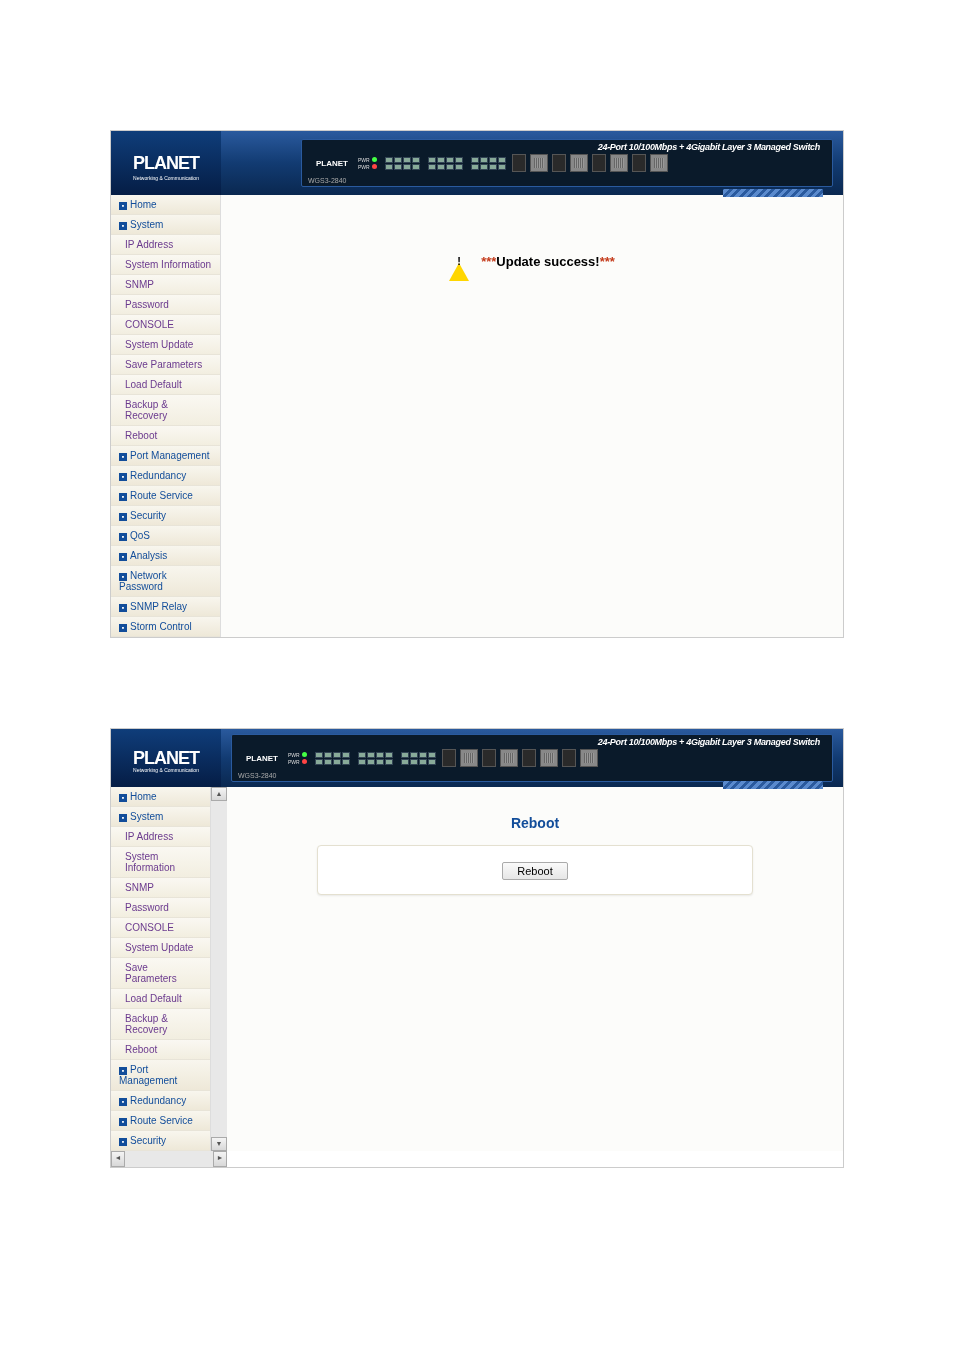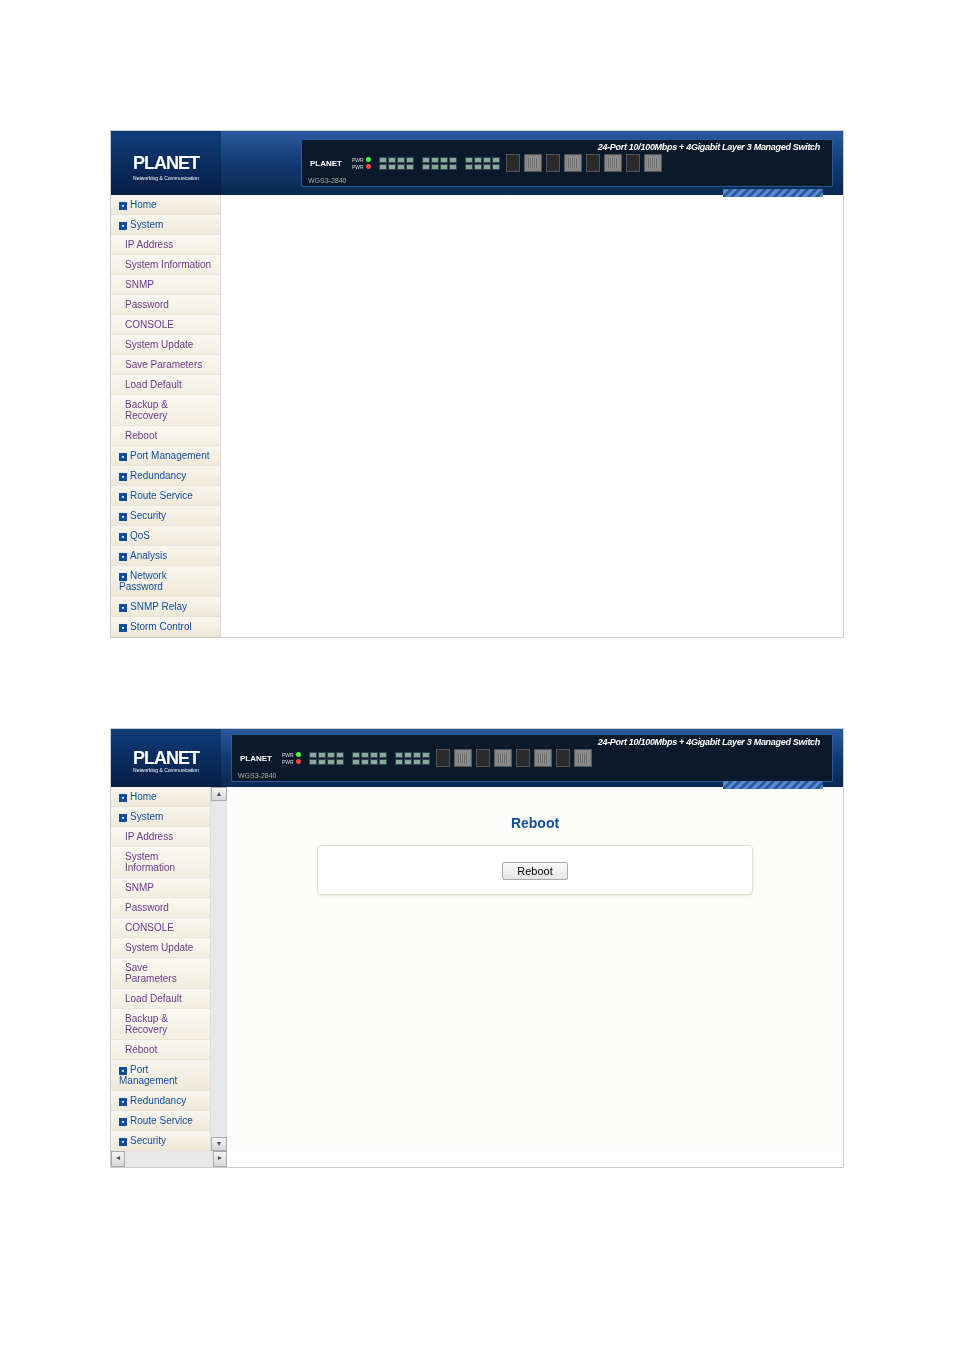--- a/index.html
+++ b/index.html
@@ -2,21 +2,21 @@
 <html><head>
   <meta charset="utf-8">
   <style>
     * { margin: 0; padding: 0; box-sizing: border-box; }
     body { background: #fff; font-family: Arial, sans-serif; font-size: 11px; padding: 130px 110px; }
     .screenshot { border: 1px solid #ccc; margin-bottom: 90px; }
     .header-bar { background: linear-gradient(to bottom, #2a5a9e 0%, #123b72 50%, #0a2850 100%); height: 64px; display: flex; align-items: center; position: relative; }
     .logo-box { width: 110px; height: 64px; background: linear-gradient(to bottom, #0f3d7a, #051d45); display: flex; align-items: center; justify-content: center; position: relative; }
     .logo-text { color: #fff; font-weight: bold; font-size: 18px; font-family: Arial Black, sans-serif; letter-spacing: -1px; }
     .logo-sub { color: #fff; font-size: 5px; position: absolute; bottom: 14px; left: 50%; transform: translateX(-50%); white-space: nowrap; }
-    .device-panel { flex: 1; margin: 8px 10px 8px 80px; height: 48px; background: #0a1a2a; border: 1px solid #2a5a9e; border-radius: 2px; display: flex; align-items: center; padding: 0 8px; position: relative; }
+    .device-panel { flex: 1; margin: 8px 10px 8px 80px; height: 48px; background: #0a1a2a; border: 1px solid #2a5a9e; border-radius: 2px; display: flex; align-items: center; padding: 0 14px; position: relative; }
     .device-logo { color: #fff; font-size: 8px; font-weight: bold; margin-right: 4px; }
     .device-model { position: absolute; bottom: 2px; left: 6px; color: #aaa; font-size: 7px; }
     .device-leds { display: flex; flex-direction: column; gap: 1px; margin: 0 6px; }
     .led-row { display: flex; align-items: center; gap: 2px; }
     .led-label { color: #ddd; font-size: 5px; }
     .led { width: 5px; height: 5px; border-radius: 50%; }
     .led.green { background: #4f4; }
     .led.red { background: #f44; }
     .port-group { display: flex; gap: 8px; margin: 0 2px; }
     .port-block { display: flex; flex-direction: column; gap: 1px; }
@@ -152,20 +152,26 @@
       <a class="nav-item"><span class="nav-bullet">▪</span><span>Port Management</span></a>
       <a class="nav-item"><span class="nav-bullet">▪</span><span>Redundancy</span></a>
       <a class="nav-item"><span class="nav-bullet">▪</span><span>Route Service</span></a>
       <a class="nav-item"><span class="nav-bullet">▪</span><span>Security</span></a>
       <a class="nav-item"><span class="nav-bullet">▪</span><span>QoS</span></a>
       <a class="nav-item"><span class="nav-bullet">▪</span><span>Analysis</span></a>
       <a class="nav-item"><span class="nav-bullet">▪</span><span>Network Password</span></a>
       <a class="nav-item"><span class="nav-bullet">▪</span><span>SNMP Relay</span></a>
       <a class="nav-item"><span class="nav-bullet">▪</span><span>Storm Control</span></a>
     </div>
+    <div class="content">
+      <div class="msg-row">
+        <span class="warning-icon"><span class="warning-tri"></span></span>
+        <span class="success-text">***<span class="success-bold" title="***Update success!***">Update success!</span>***</span>
+      </div>
+    </div>
   </div>
 </div>
 
 <div class="screenshot s2">
   <div class="header-bar">
     <div class="logo-box">
       <span class="logo-text">PLANET</span>
       <span class="logo-sub">Networking &amp; Communication</span>
     </div>
     <div class="device-panel" style="margin-left:10px;">

